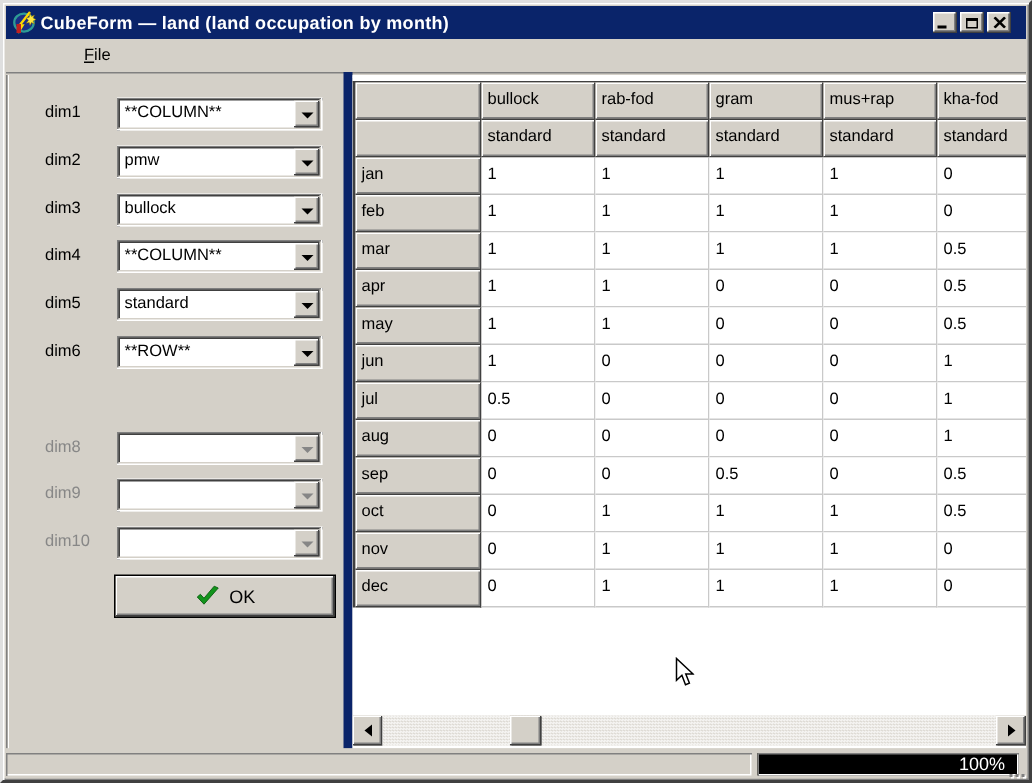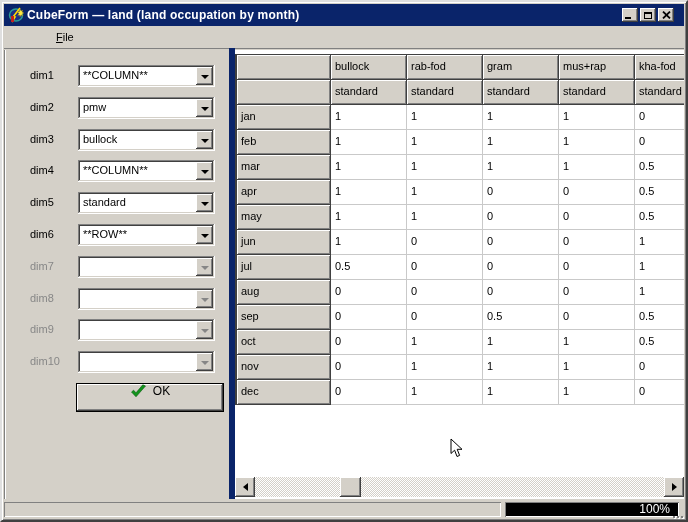--- a/index.html
+++ b/index.html
@@ -68,21 +68,21 @@
     background:#d4d0c8;
     box-shadow: inset -1px -1px #404040, inset 1px 1px #ffffff, inset -2px -2px #808080;
     display:flex; align-items:center; justify-content:center;
   }
   .tri-down { width:0; height:0; border:4px solid transparent; border-bottom:none; border-top:4px solid #000; margin-top:1px; }
   .dim-row.disabled .tri-down { border-top-color:#868686; }
   .ok-button {
     position:absolute; left:71px; top:333px; width:148px; height:29px;
     background:#d4d0c8; border:1px solid #000; box-sizing:border-box;
     box-shadow: inset -1px -1px #404040, inset 1px 1px #ffffff, inset -2px -2px #808080;
-    display:flex; justify-content:center; gap:6px;
+    display:flex; align-items:center; justify-content:center; gap:6px;
     font-family:inherit; font-size:12px; color:#000; padding:0;
   }
   .splitter {
     position:absolute; left:227px; top:46px; width:6px; height:451px;
     background:var(--splitter,#0a246a);
   }
   
   .grid-area {
     position:absolute; left:233px; top:48px; width:449px; height:449px;
     background:#fff; overflow:hidden;
@@ -95,21 +95,21 @@
   .g-cell { box-sizing:border-box; height:25px; line-height:23px; padding-left:4px; white-space:nowrap; overflow:hidden; }
   .g-cell.fixed {
     background:#d4d0c8;
     border-right:1px solid #404040; border-bottom:1px solid #404040;
     box-shadow: inset 1px 1px #ffffff, inset -1px -1px #808080;
   }
   .g-cell.data {
     background:#fff;
     border-right:1px solid #c9c9c9; border-bottom:1px solid #c9c9c9;
   }
-  .g-cell.rowhead, .g-cell.corner { width:94px; }
+  .g-cell.rowhead, .g-cell.corner { width:84px; }
   .g-cell.col { width:76px; }
   
   .hscroll {
     position:absolute; left:0; right:0; bottom:2px; height:20px;
     display:flex;
   }
   .sb-btn {
     width:20px; height:20px; background:#d4d0c8; flex:0 0 auto;
     box-shadow: inset -1px -1px #404040, inset 1px 1px #ffffff, inset -2px -2px #808080, inset 2px 2px #d4d0c8;
     display:flex; align-items:center; justify-content:center;
@@ -235,29 +235,20 @@
       </div>
       <div class="dim-row" style="top: 174px;">
         <span class="dim-label">dim6</span>
         <div class="combo">
           <span class="combo-value">**ROW**</span>
           <span class="drop-btn">
             <span class="tri-down"></span>
           </span>
         </div>
       </div>
-      <div class="dim-row disabled" style="top: 206px;">
-        <span class="dim-label">dim7</span>
-        <div class="combo">
-          <span class="combo-value"></span>
-          <span class="drop-btn">
-            <span class="tri-down"></span>
-          </span>
-        </div>
-      </div>
       <div class="dim-row disabled" style="top: 238px;">
         <span class="dim-label">dim8</span>
         <div class="combo">
           <span class="combo-value"></span>
           <span class="drop-btn">
             <span class="tri-down"></span>
           </span>
         </div>
       </div>
       <div class="dim-row disabled" style="top: 269px;">

